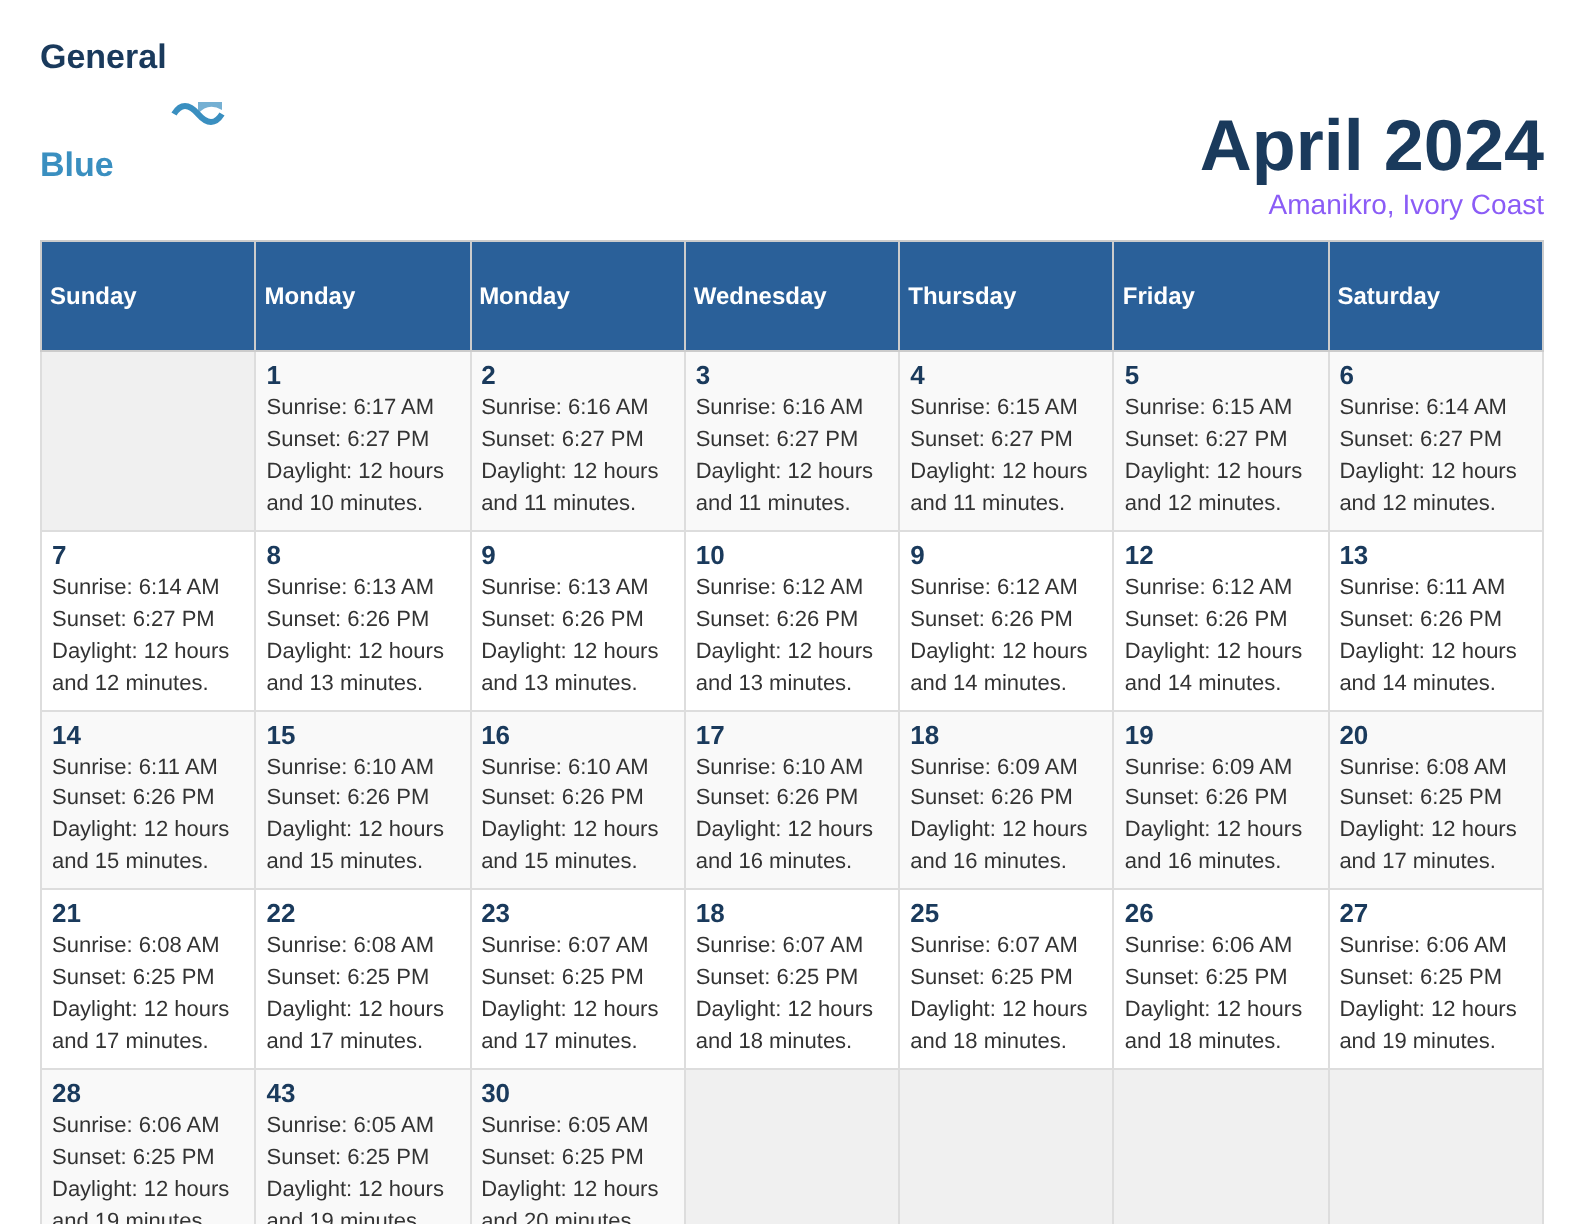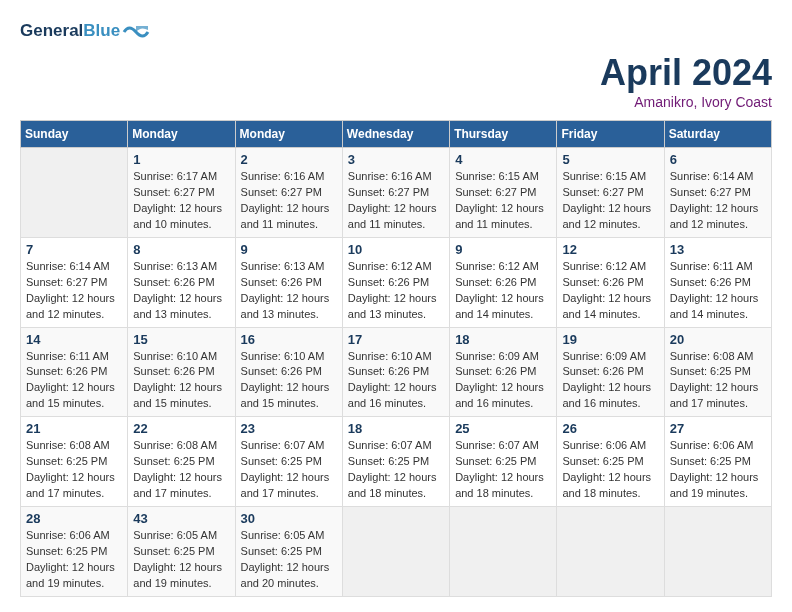--- a/index.html
+++ b/index.html
@@ -24,31 +24,31 @@
       text-align: right;
       margin-top: 32px;
     }
     .month-title {
       font-size: 36px;
       font-weight: bold;
       color: #1a3a5c;
     }
     .subtitle {
       font-size: 14px;
-      color: #701a75;
+      color: #8b5cf6;
     }
     table {
       width: 100%;
       border-collapse: collapse;
       font-size: 11px;
     }
     thead tr th {
       background-color: #2a6099;
       color: #fff;
-      padding: 6px 4px;
+      padding: 20px 4px;
       text-align: left;
       font-size: 12px;
       font-weight: bold;
       border: 1px solid #ccc;
     }
     tbody tr td {
       vertical-align: top;
       padding: 4px 5px;
       border: 1px solid #ddd;
       min-height: 80px;
@@ -74,23 +74,23 @@
     }
     .empty-cell {
       background-color: #f0f0f0 !important;
     }
   </style>
 </head>
 <body>
 
 <div class="header-area">
   <div class="logo">
-  <div style="display:flex;flex-direction:row;line-height:1.1;">
+  <div style="display:flex;flex-direction:column;line-height:1.1;">
     <span style="font-size:17px;font-weight:bold;color:#1a3a5c;">General</span>
-    <span style="font-size:17px;font-weight:bold;color:#3a8fc0;">Blue</span>
+    <span style="font-size:17px;font-weight:bold;color:#3a8fc0;margin-top:35px;">Blue</span>
   </div>
   <svg width="28" height="20" viewBox="0 0 28 20" style="margin-left:2px;margin-top:2px;">
     <path d="M2,10 Q7,2 14,10 Q21,18 26,10" stroke="#3a8fc0" stroke-width="3" fill="none"></path>
     <path d="M14,10 Q19,4 26,8 L26,4 L14,4 Z" fill="#3a8fc0" opacity="0.7"></path>
   </svg>
 </div>
   <div class="title-area">
     <div class="month-title">April 2024</div>
     <div class="subtitle">Amanikro, Ivory Coast</div>
   </div>

